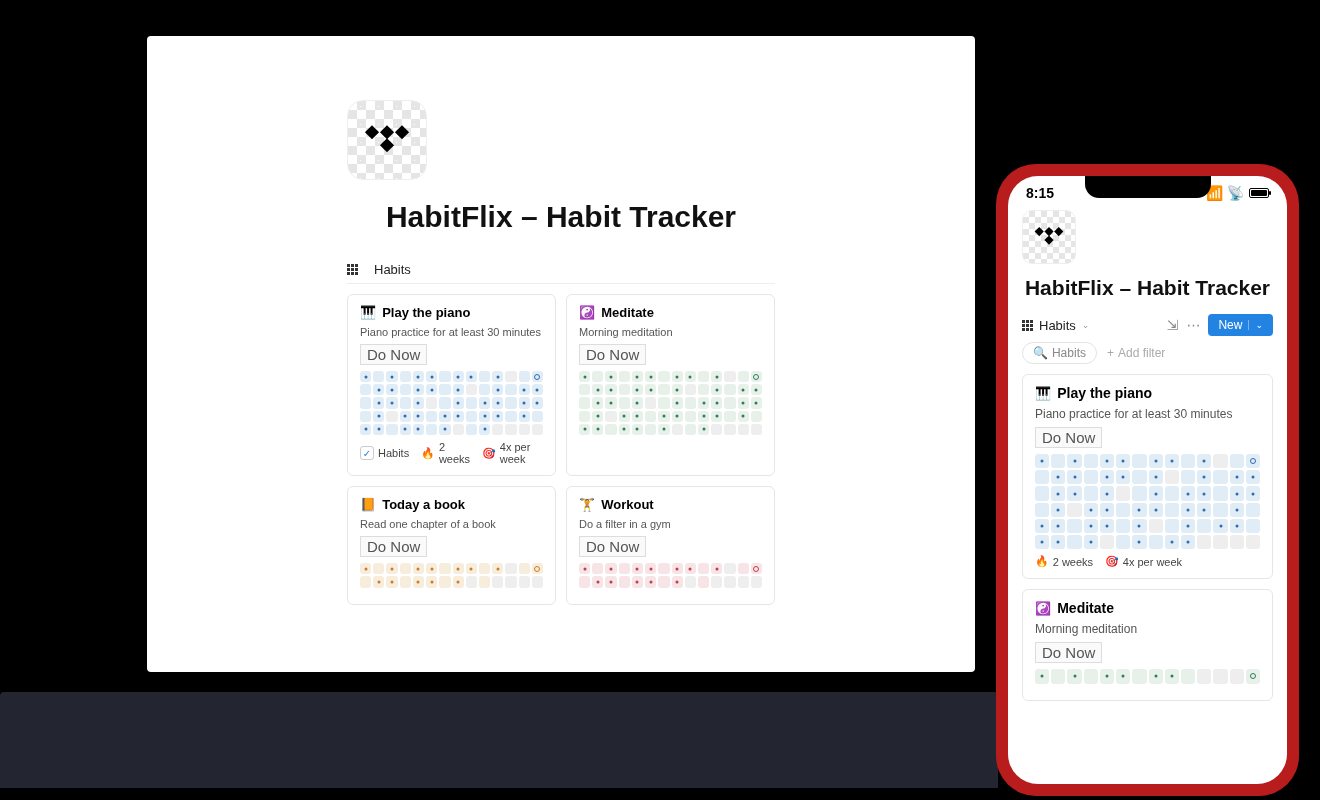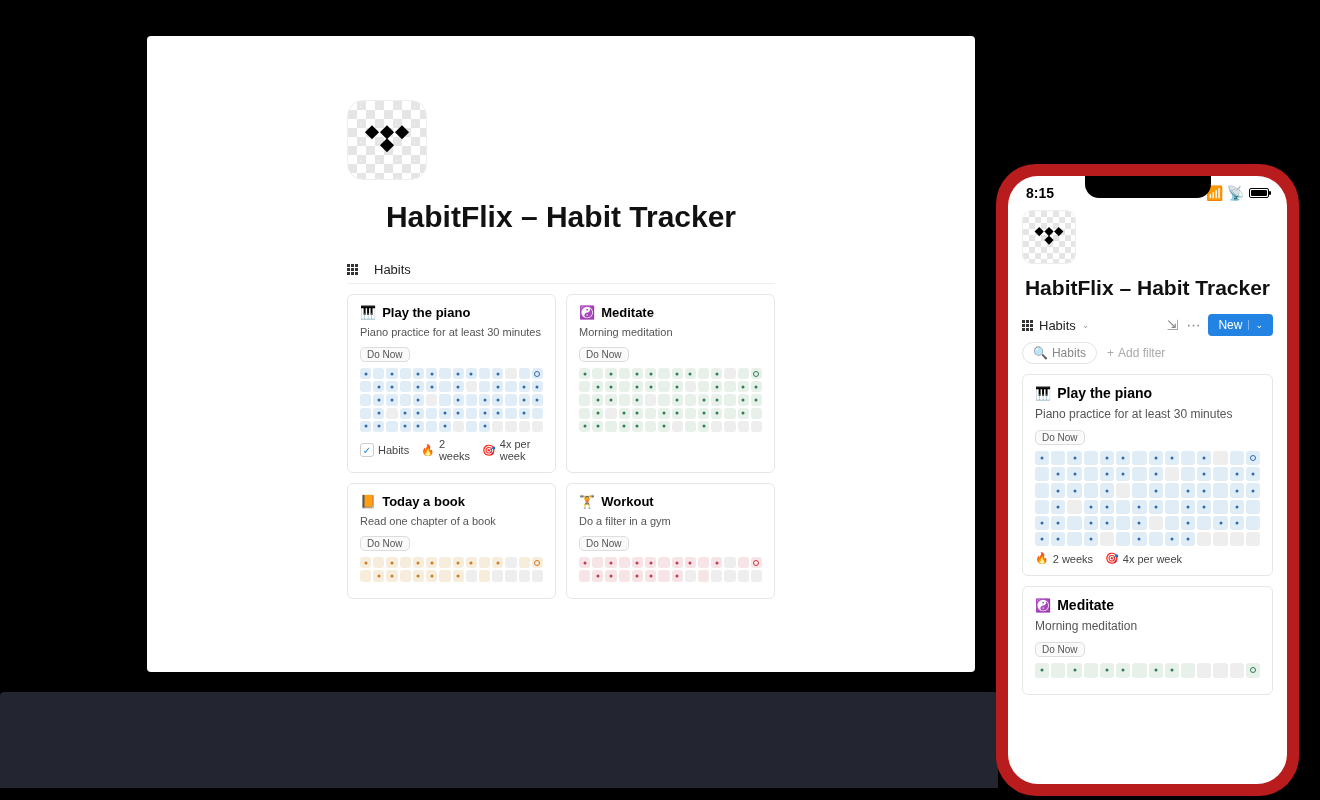--- a/index.html
+++ b/index.html
@@ -150,22 +150,22 @@
     border: 1px solid #e6e6e6;
     border-radius: 6px;
     padding: 10px 12px;
     background:#fff;
   }
   .card-title { display:flex; align-items:center; gap:6px; font-size:13px; font-weight:600; margin-bottom:6px; }
   .phone .card-title { font-size:14px; }
   .card-sub { font-size:11px; color:#555; margin-bottom:6px; }
   .phone .card-sub { font-size:12px; }
   .do-now {
-    display:inline-block; border:1px solid #ddd; border-radius:5px;
-    padding:1px 6px; font-size:10px; color:#555; margin-bottom:6px; background:#fafafa;
+    display:inline-block; border:1px solid #ddd; border-radius:0;
+    padding:1px 6px; font-size:15px; color:#555; margin-bottom:6px; background:#fafafa;
   }
   .heat {
     display:grid;
     grid-template-columns: repeat(14, 1fr);
     gap:2px;
     margin-bottom:6px;
   }
   .phone .heat { grid-template-columns: repeat(14, 1fr); gap:2px; }
   .cell {
     aspect-ratio: 1/1;

